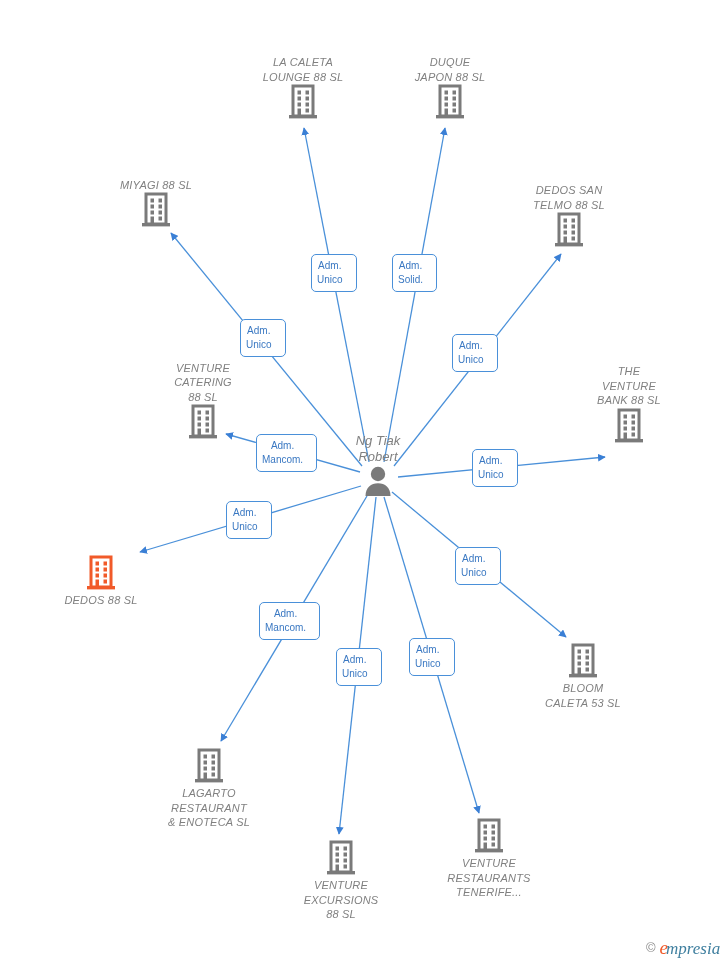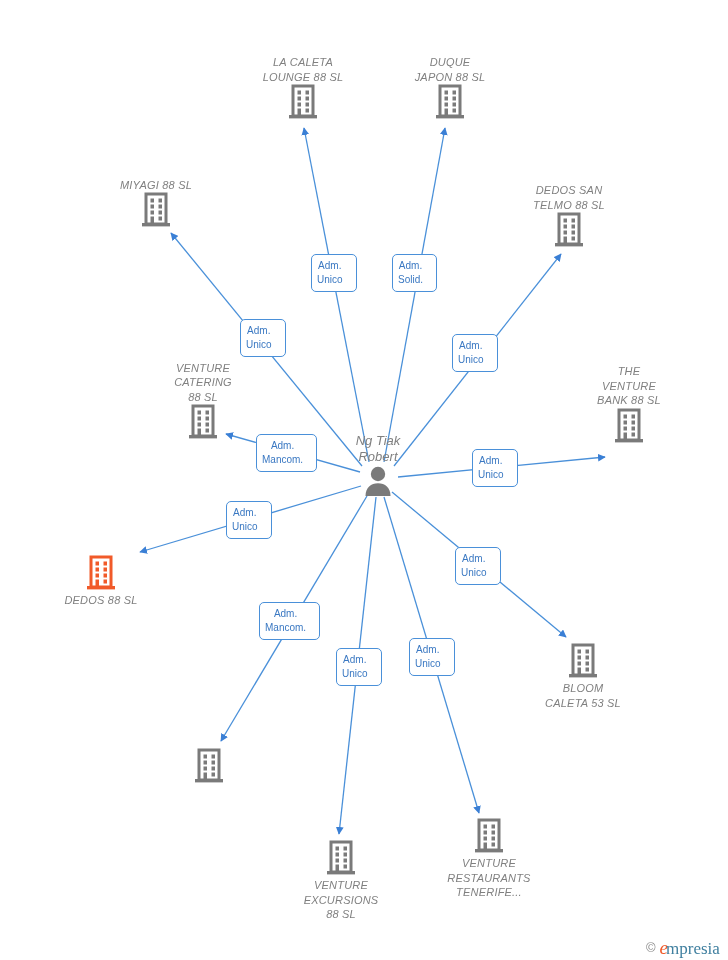--- a/index.html
+++ b/index.html
@@ -81,20 +81,21 @@
   .wm-e {
     color: #f15a29;
     font-family: "Liberation Serif", serif;
     font-style: italic;
     font-size: 19px;
     line-height: 19px;
   }
   .wm-rest {
     color: #3f7f9f;
     font-family: "Liberation Serif", serif;
+    font-style: italic;
     font-size: 17px;
     line-height: 17px;
     margin-left: -2px;
   }
 </style>
 </head>
 <body>
 
 <div id="stage">
 
@@ -296,20 +297,23 @@
             <rect x="11.5" y="6.5" width="3.5" height="4" fill="#7a7a7a"></rect>
             <rect x="19.5" y="6.5" width="3.5" height="4" fill="#7a7a7a"></rect>
             <rect x="11.5" y="12.5" width="3.5" height="4" fill="#7a7a7a"></rect>
             <rect x="19.5" y="12.5" width="3.5" height="4" fill="#7a7a7a"></rect>
             <rect x="11.5" y="18.5" width="3.5" height="4" fill="#7a7a7a"></rect>
             <rect x="19.5" y="18.5" width="3.5" height="4" fill="#7a7a7a"></rect>
             <rect x="11.5" y="24.5" width="3.5" height="7" fill="#7a7a7a"></rect>
             <rect x="19.5" y="24.5" width="3.5" height="4" fill="#7a7a7a"></rect>
           </svg>
         </div>
+        <div class="node-label">LAGARTO
+RESTAURANT
+&amp; ENOTECA  SL</div>
       </div>
       <div class="node" style="left: 489px; top: 818px;">
         <div>
           <svg width="34" height="38" viewBox="0 0 34 38" class="node-icon">
             <path d="M7 2 h20 v30 h-20 z" fill="none" stroke="#7a7a7a" stroke-width="3"></path>
             <rect x="3" y="31" width="28" height="3.4" fill="#7a7a7a"></rect>
             <rect x="11.5" y="6.5" width="3.5" height="4" fill="#7a7a7a"></rect>
             <rect x="19.5" y="6.5" width="3.5" height="4" fill="#7a7a7a"></rect>
             <rect x="11.5" y="12.5" width="3.5" height="4" fill="#7a7a7a"></rect>
             <rect x="19.5" y="12.5" width="3.5" height="4" fill="#7a7a7a"></rect>

